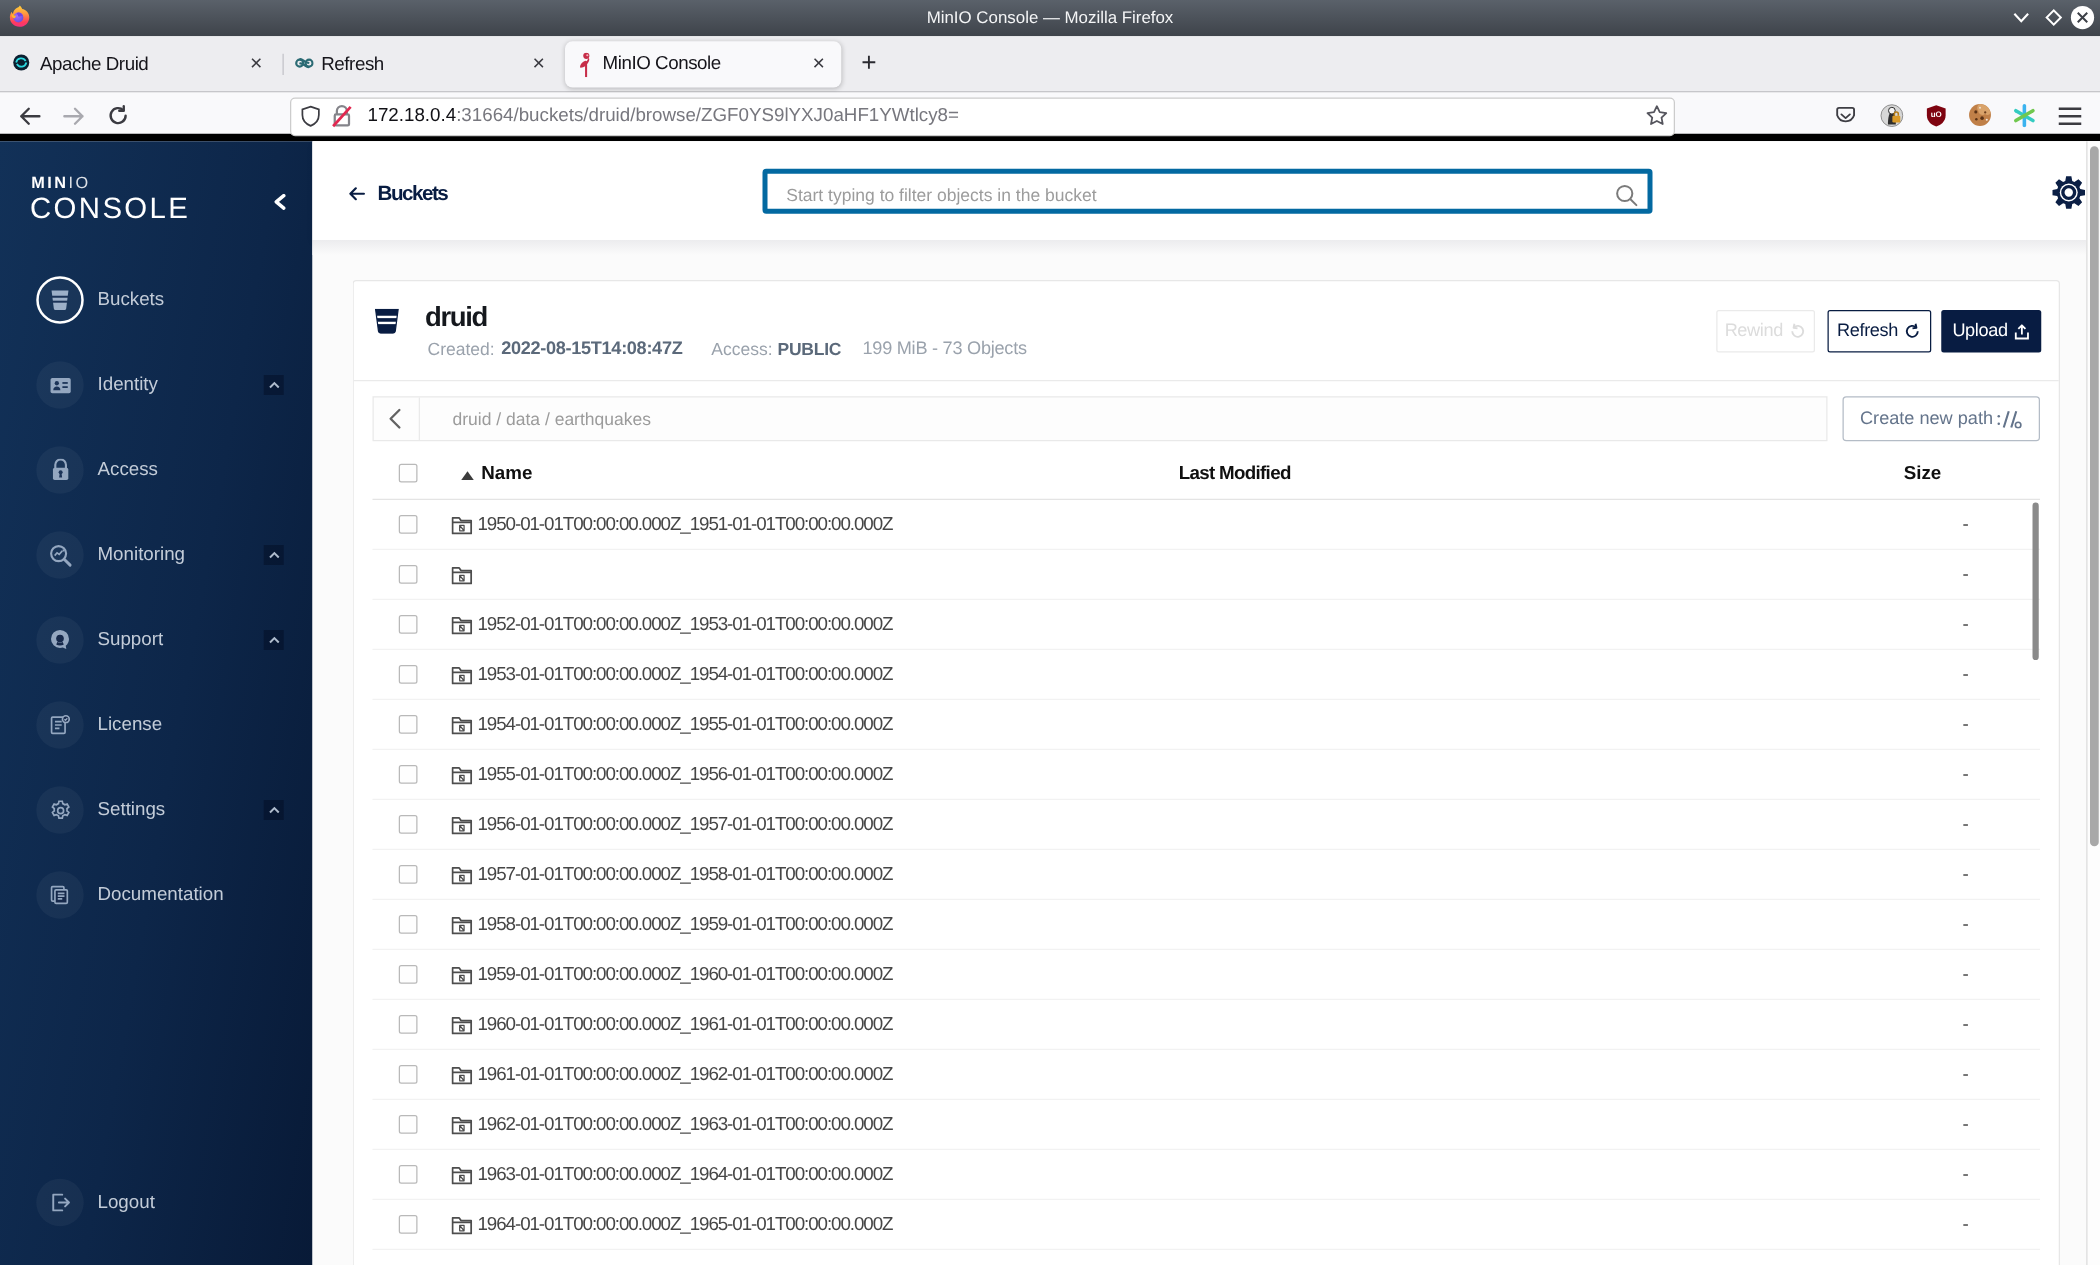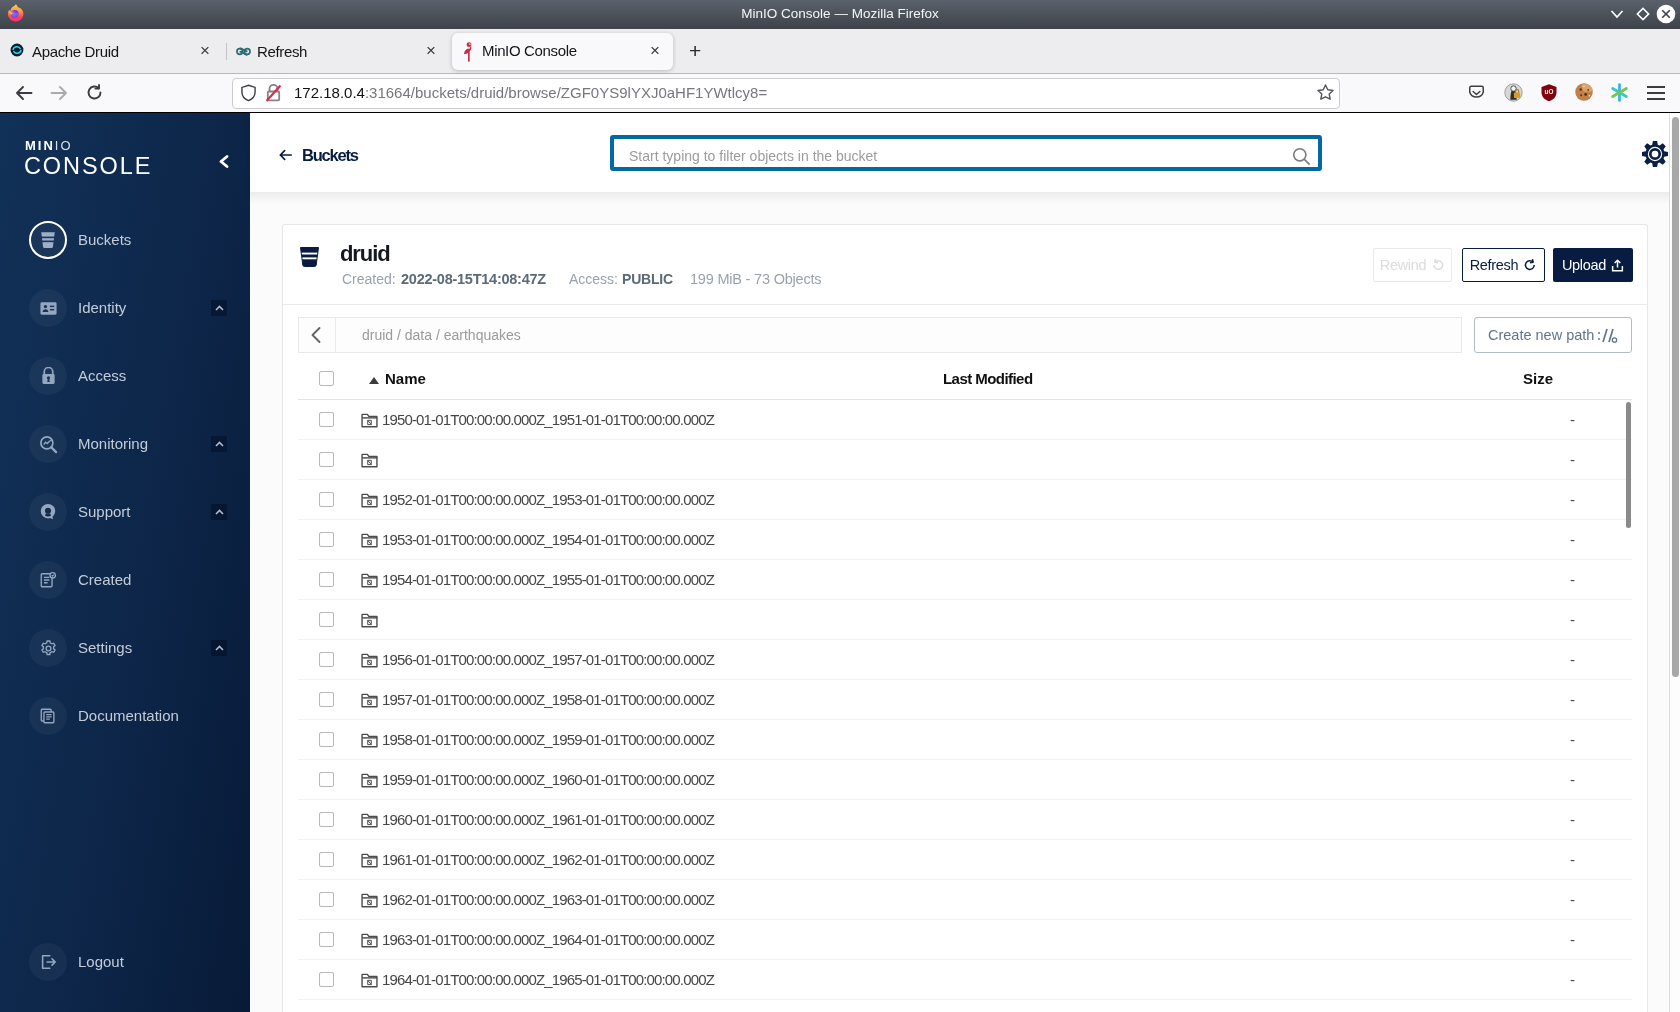--- a/index.html
+++ b/index.html
@@ -77,21 +77,21 @@
         <path d="M8.7 4.3 c1 1.9 .3 3.4 -.8 4.9 l-2 .6 z" fill="#c72e49"></path>
         <path d="M8.3 8.6 c-1.3 3.4 -4.6 5 -7.3 4.6 c.2 -3.2 2.5 -5.6 5.3 -6 z" fill="#c72e49"></path>
         <rect x="5.5" y="9.5" width="1.8" height="12" fill="#c72e49"></rect>
       </svg>
   </div>
   <div class="abs" style="left:482px;top:0;height:45px;line-height:44px;font-size:15px;letter-spacing:-.35px;color:#15141a;">MinIO Console</div>
   <div class="abs" style="left:650px;top:0;height:45px;line-height:44px;font-size:17px;color:#3a3a40;">×</div>
   <div class="abs" style="left:689px;top:0;height:45px;line-height:43px;font-size:21px;font-weight:300;color:#2a2a30;">+</div>
 </div>
 
-<div class="abs" style="left:0;top:74px;width:1680px;height:39px;background:#f9f9fb;border-bottom:1px solid #000000;">
+<div class="abs" style="left:0;top:74px;width:1680px;height:39px;background:#f9f9fb;border-bottom:6px solid #000000;">
   <svg class="abs" style="left:15px;top:11px;" width="18" height="16" viewBox="0 0 18 16" fill="none" stroke="#3b3b41" stroke-width="1.9" stroke-linecap="round" stroke-linejoin="round">
       <path d="M8 2 L2 8 L8 14 M2 8 H16.5"></path>
     </svg>
   <svg class="abs" style="left:50px;top:11px;" width="18" height="16" viewBox="0 0 18 16" fill="none" stroke="#a9a9af" stroke-width="1.9" stroke-linecap="round" stroke-linejoin="round">
       <path d="M10 2 L16 8 L10 14 M16 8 H1.5"></path>
     </svg>
   <svg class="abs" style="left:86px;top:10px;" width="17" height="17" viewBox="0 0 17 17" fill="none" stroke="#3b3b41" stroke-width="1.9" stroke-linecap="round">
       <path d="M14.5 8.5 a6 6 0 1 1 -1.8 -4.3"></path>
       <path d="M13 1 v3.6 h-3.6" stroke-linejoin="round"></path>
     </svg>
@@ -225,21 +225,21 @@
 
   <div class="nav-item" style="top:448px;">
     <div class="nav-circ">
         <svg width="18" height="18" viewBox="0 0 20 20" fill="none" stroke="#94a7c0" stroke-width="1.5">
           <rect x="2.5" y="3" width="12" height="14.5" rx="1"></rect>
           <path d="M5.5 7 h6 M5.5 10 h6 M5.5 13 h4"></path>
           <circle cx="15.2" cy="4.8" r="3" fill="#16294b"></circle>
           <path d="M13.9 4.8 l1 1 l1.6 -1.8" stroke-width="1.2"></path>
         </svg>
       </div>
-    <div class="nav-lbl">Created</div>
+    <div class="nav-lbl">License</div>
   </div>
 
   <div class="nav-item" style="top:516px;">
     <div class="nav-circ">
         <svg width="19" height="19" viewBox="0 0 24 24" fill="none" stroke="#94a7c0" stroke-width="1.7">
           <path d="M10.3 2.5 h3.4 l.5 2.4 a7.2 7.2 0 0 1 2 1.2 l2.4 -.8 l1.7 3 l-1.9 1.6 a7 7 0 0 1 0 2.3 l1.9 1.6 l-1.7 3 l-2.4 -.8 a7.2 7.2 0 0 1 -2 1.2 l-.5 2.4 h-3.4 l-.5 -2.4 a7.2 7.2 0 0 1 -2 -1.2 l-2.4 .8 l-1.7 -3 l1.9 -1.6 a7 7 0 0 1 0 -2.3 L3.7 8.3 l1.7 -3 l2.4 .8 a7.2 7.2 0 0 1 2 -1.2 z"></path>
           <circle cx="12" cy="12" r="3"></circle>
         </svg>
       </div>
     <div class="nav-lbl">Settings</div>
@@ -410,20 +410,21 @@
     <div class="abs rowtxt" style="left:84px;top:0;height:39px;line-height:39px;">1954-01-01T00:00:00.000Z_1955-01-01T00:00:00.000Z</div>
     <div class="abs rowtxt" style="left:1266px;top:0;width:16px;height:39px;line-height:39px;text-align:center;">-</div>
   </div>
   <div class="abs" style="left:298px;top:600px;width:1334px;height:40px;border-bottom:1px solid #f2f2f2;">
     <div class="cb" style="left:21px;top:12px;"></div>
     <div class="abs" style="left:63px;top:12px;"><svg width="17" height="16" viewBox="0 0 24 22" fill="none" stroke="#4d4d4d" stroke-width="2" stroke-linejoin="round">
           <path d="M1.5 20.5 V3 h7.5 l2 3 h11.5 v14.5 z"></path>
           <path d="M1.5 8 h21.5"></path>
           <path d="M9.5 11.5 h5 v6 h-5 z M9.5 11.5 l5 6" stroke-width="1.4"></path>
         </svg></div>
+    <div class="abs rowtxt" style="left:84px;top:0;height:39px;line-height:39px;">1955-01-01T00:00:00.000Z_1956-01-01T00:00:00.000Z</div>
     <div class="abs rowtxt" style="left:1266px;top:0;width:16px;height:39px;line-height:39px;text-align:center;">-</div>
   </div>
   <div class="abs" style="left:298px;top:640px;width:1334px;height:40px;border-bottom:1px solid #f2f2f2;">
     <div class="cb" style="left:21px;top:12px;"></div>
     <div class="abs" style="left:63px;top:12px;"><svg width="17" height="16" viewBox="0 0 24 22" fill="none" stroke="#4d4d4d" stroke-width="2" stroke-linejoin="round">
           <path d="M1.5 20.5 V3 h7.5 l2 3 h11.5 v14.5 z"></path>
           <path d="M1.5 8 h21.5"></path>
           <path d="M9.5 11.5 h5 v6 h-5 z M9.5 11.5 l5 6" stroke-width="1.4"></path>
         </svg></div>
     <div class="abs rowtxt" style="left:84px;top:0;height:39px;line-height:39px;">1956-01-01T00:00:00.000Z_1957-01-01T00:00:00.000Z</div>

